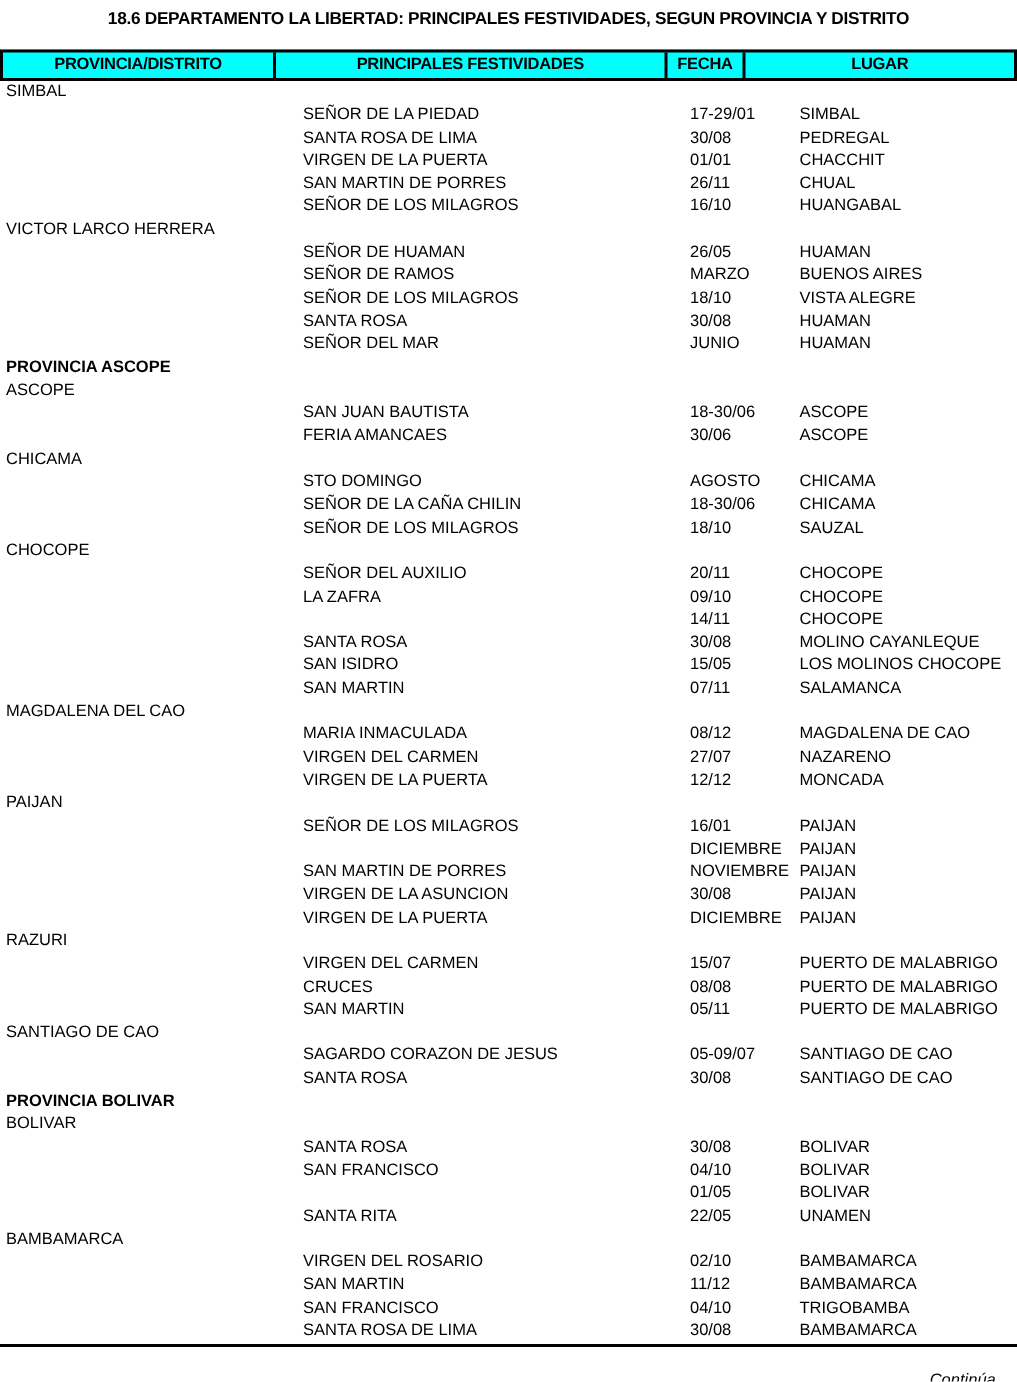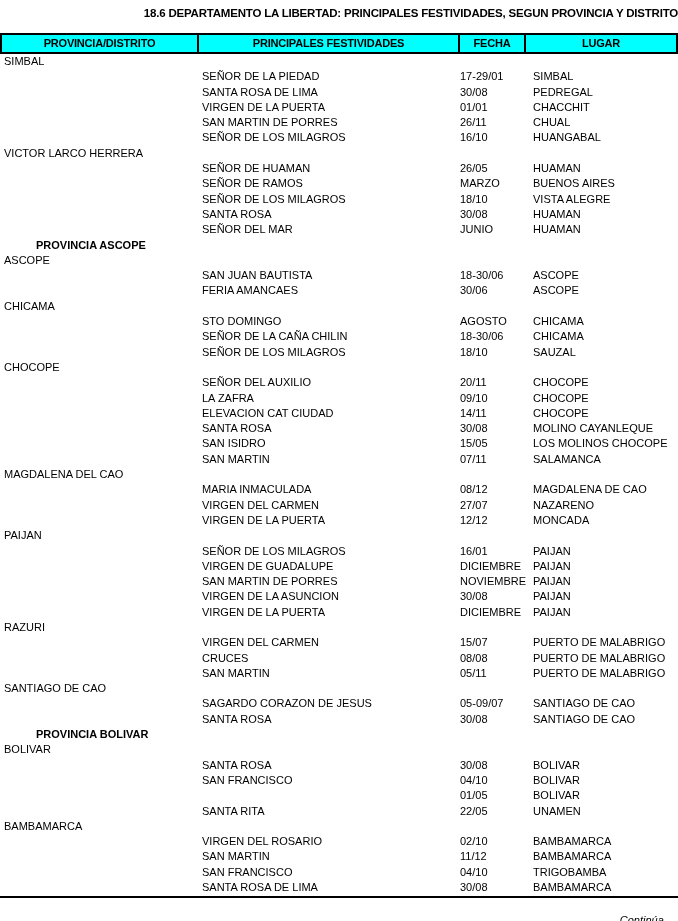--- a/index.html
+++ b/index.html
@@ -7,21 +7,21 @@
   body {
     width: 678px;
     height: 921px;
     position: relative;
     font-family: "Liberation Sans", sans-serif;
     color: #000000;
     overflow: hidden;
   }
   .page-title {
     padding-top: 7px;
-    text-align: right;
+    text-align: center;
     font-size: 11.5px;
     font-weight: bold;
     letter-spacing: -0.2px;
     white-space: nowrap;
     height: 20px;
   }
   .header-row {
     margin-top: 13px;
     display: flex;
     border: 2px solid #000000;
@@ -32,36 +32,36 @@
   .header-cell {
     flex: 0 0 auto;
     text-align: center;
     font-size: 11px;
     font-weight: bold;
     line-height: 17px;
     letter-spacing: -0.2px;
     white-space: nowrap;
     overflow: hidden;
   }
-  .hc1 { width: 195px; }
+  .hc1 { width: 180px; }
   .hc2 { width: 261px; border-left: 2px solid #000000; }
-  .hc3 { width: 66px;  border-left: 2px solid #000000; }
+  .hc3 { width: 52px;  border-left: 2px solid #000000; }
   .hc4 { flex: 1 1 auto; border-left: 2px solid #000000; }
   .table-body {
     width: 678px;
   }
   .line {
     display: grid;
     grid-template-columns: 202px 258px 73px 1fr;
     height: 15.3px;
     line-height: 15.3px;
     font-size: 11px;
     white-space: nowrap;
   }
-  .line.province { font-weight: bold; margin-left: 32px; }
+  .line.province { font-weight: bold; }
   .c1 { grid-column: 1; padding-left: 4px; overflow: visible; }
   .c2 { grid-column: 2; }
   .c3 { grid-column: 3; }
   .c4 { grid-column: 4; }
   .footer-rule {
     border-top: 2px solid #000000;
     width: 678px;
     margin-top: 1px;
   }
   .continua {
@@ -182,21 +182,20 @@
       <span class="c2">SEÑOR DEL AUXILIO</span>
       <span class="c3">20/11</span>
       <span class="c4">CHOCOPE</span>
     </div>
     <div class="line">
       <span class="c2">LA ZAFRA</span>
       <span class="c3">09/10</span>
       <span class="c4">CHOCOPE</span>
     </div>
     <div class="line">
-      <span class="c2">ELEVACION CAT CIUDAD</span>
       <span class="c3">14/11</span>
       <span class="c4">CHOCOPE</span>
     </div>
     <div class="line">
       <span class="c2">SANTA ROSA</span>
       <span class="c3">30/08</span>
       <span class="c4">MOLINO CAYANLEQUE</span>
     </div>
     <div class="line">
       <span class="c2">SAN ISIDRO</span>
@@ -228,21 +227,20 @@
     </div>
     <div class="line district">
       <span class="c1">PAIJAN</span>
     </div>
     <div class="line">
       <span class="c2">SEÑOR DE LOS MILAGROS</span>
       <span class="c3">16/01</span>
       <span class="c4">PAIJAN</span>
     </div>
     <div class="line">
-      <span class="c2">VIRGEN DE GUADALUPE</span>
       <span class="c3">DICIEMBRE</span>
       <span class="c4">PAIJAN</span>
     </div>
     <div class="line">
       <span class="c2">SAN MARTIN DE PORRES</span>
       <span class="c3">NOVIEMBRE</span>
       <span class="c4">PAIJAN</span>
     </div>
     <div class="line">
       <span class="c2">VIRGEN DE LA ASUNCION</span>

